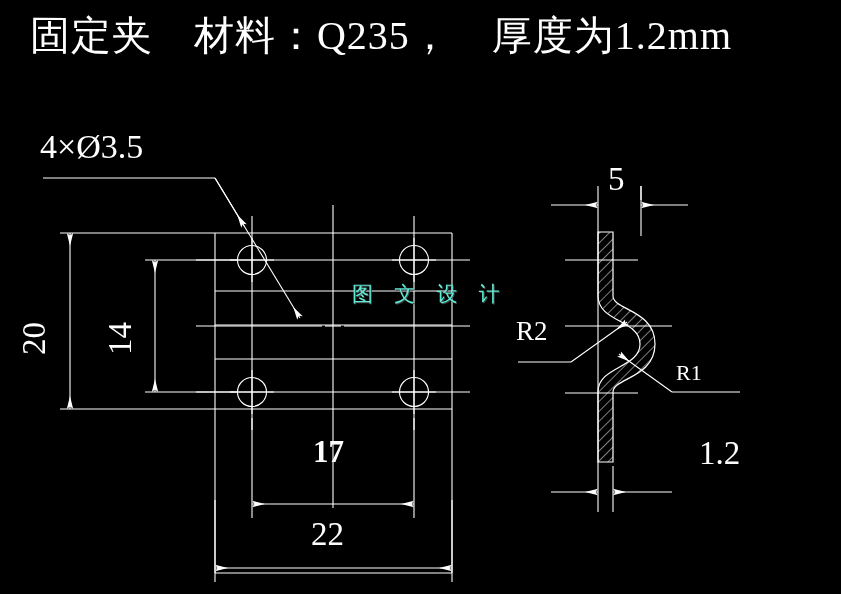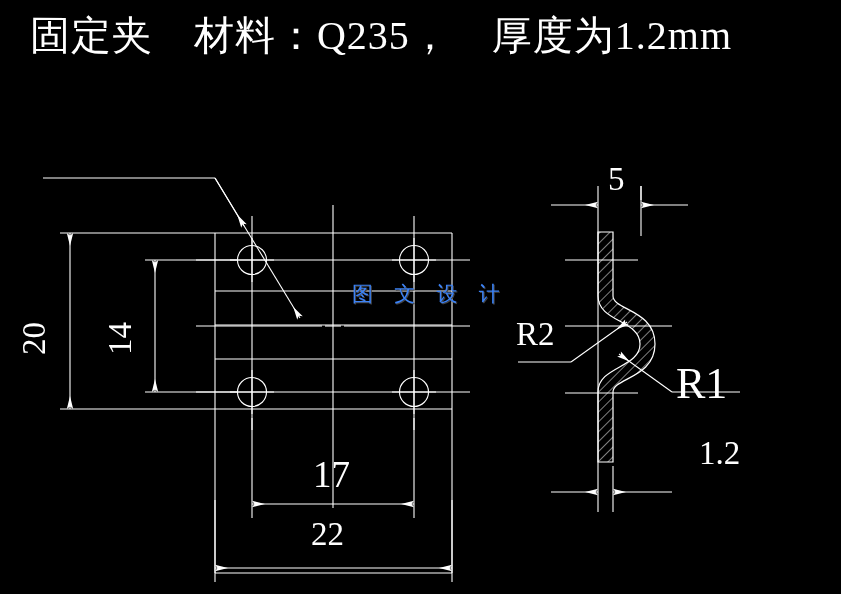--- a/index.html
+++ b/index.html
@@ -37,21 +37,21 @@
     line-height: 1;
   }
   .dim-label.rot {
     transform-origin: left top;
     transform: rotate(-90deg);
   }
   #watermark {
     position: absolute;
     left: 352px;
     top: 280px;
-    color: #3b82f6;
+    color: #5eead4;
     font-size: 21px;
     letter-spacing: 8px;
     font-family: "Liberation Serif", "DejaVu Serif", serif;
     white-space: nowrap;
     text-shadow: 1px 1px 0 #444;
   }
   svg#cad {
     position: absolute;
     left: 0;
     top: 0;
@@ -201,32 +201,33 @@
       </g>
 
       <g>
         <line x1="740" y1="392" x2="672" y2="392"></line>
         <line x1="672" y1="392" x2="619" y2="354" marker-end="url(#arrowEnd)"></line>
       </g>
 
     </g>
   </svg>
 
+  <div class="dim-label" style="left:40px; top:130px; font-size:34px;">4×Ø3.5</div>
 
   <div class="dim-label rot" style="left:18px; top:355px; font-size:33px;">20</div>
 
   <div class="dim-label rot" style="left:104px; top:355px; font-size:33px;">14</div>
 
-  <div class="dim-label" style="left:313px; top:456px; font-size:37px;">17</div>
+  <div class="dim-label" style="left:313px; top:436px; font-size:31px;font-weight:bold;">17</div>
 
   <div class="dim-label" style="left:311px; top:518px; font-size:33px;">22</div>
 
   <div class="dim-label" style="left:608px; top:163px; font-size:33px;">5</div>
 
   <div class="dim-label" style="left:664px; top:437px; font-size:33px;margin-left:35px;">1.2</div>
 
-  <div class="dim-label" style="left:516px; top:318px; font-size:33px;">R2</div>
-
-  <div class="dim-label" style="left:676px; top:362px; font-size:44px;">R1</div>
+  <div class="dim-label" style="left:516px; top:318px; font-size:27px;">R2</div>
+
+  <div class="dim-label" style="left:676px; top:362px; font-size:22px;">R1</div>
 
   <div id="watermark">图 文 设 计</div>
 
 </div>
 
 </body></html>

